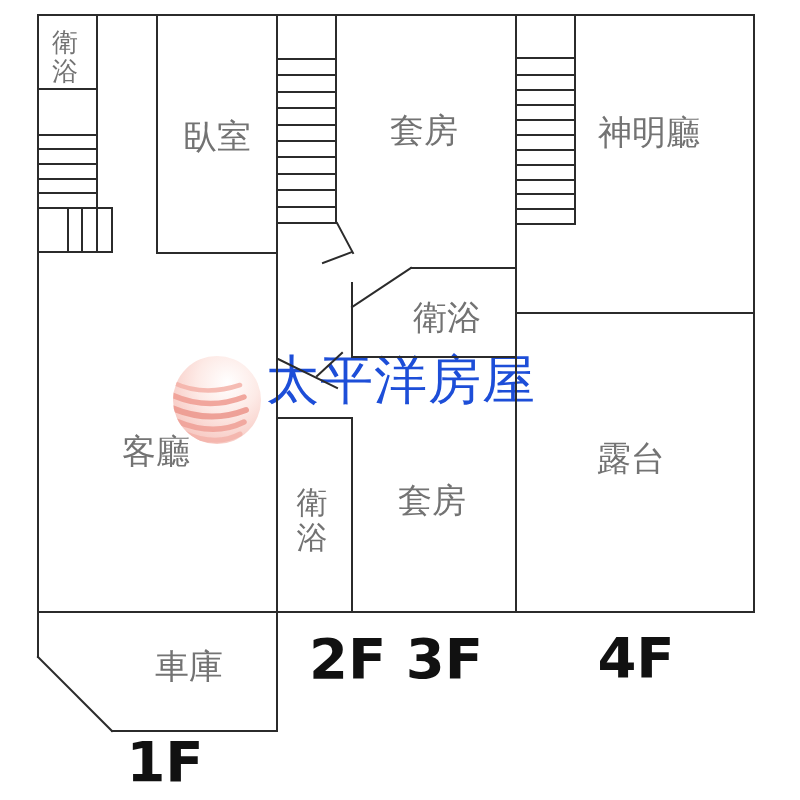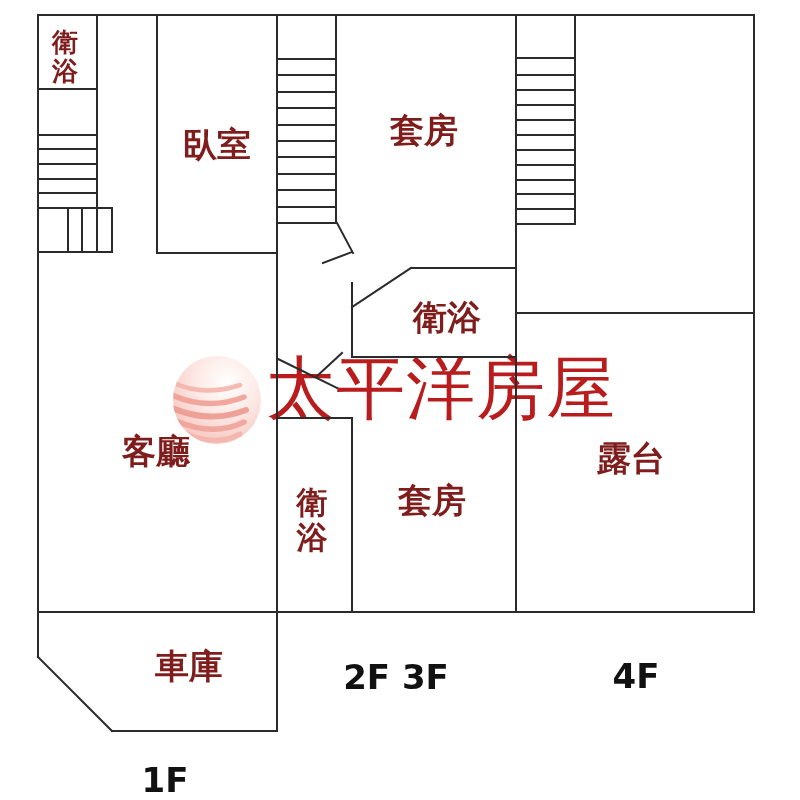--- a/index.html
+++ b/index.html
@@ -19,24 +19,24 @@
   .watermark-layer {
     position: absolute;
     inset: 0;
     z-index: 1;
   }
   .watermark-text {
     position: absolute;
     left: 266px;
     top: 352px;
     font-family: "DejaVu Serif", "Liberation Serif", serif;
-    font-size: 69px;
+    font-size: 53px;
     line-height: 1.06;
     letter-spacing: 1px;
-    color: #b91c1c;
+    color: #1d4ed8;
     white-space: nowrap;
     font-weight: 500;
   }
   .logo-ball {
     position: absolute;
     left: 172px;
     top: 355px;
     width: 90px;
     height: 90px;
   }
@@ -48,48 +48,47 @@
   }
   
   .label-layer {
     position: absolute;
     inset: 0;
     z-index: 3;
   }
   .room-label {
     position: absolute;
     transform: translate(-50%, -50%);
-    color: #7f1d1d;
+    color: #737373;
     font-size: 34px;
-    font-weight: 700;
+    font-weight: 400;
     white-space: nowrap;
     line-height: 1;
   }
   .room-label.vertical {
     white-space: normal;
     width: 1.08em;
     word-break: break-all;
     text-align: center;
     line-height: 1.12;
   }
   .room-label.small {
     font-size: 26px;
   }
   .room-label.mid {
     font-size: 31px;
   }
   .floor-label {
     position: absolute;
     transform: translate(-50%, -50%);
     color: #111111;
-    font-size: 34px;
+    font-size: 56px;
     font-weight: 600;
     white-space: nowrap;
     line-height: 1;
-    margin-top: 18px;
   }
 </style>
 </head>
 <body>
 
 <div class="stage">
 
   <div class="watermark-layer">
     <svg class="logo-ball" viewBox="0 0 90 90" xmlns="http://www.w3.org/2000/svg">
       <defs>
@@ -204,22 +203,23 @@
     </g>
 
     <g>
       <line x1="278" y1="359" x2="337" y2="388"></line>
       <line x1="342" y1="353" x2="317" y2="376"></line>
     </g>
   </svg>
 
   <div class="label-layer">
     <div class="room-label vertical small" style="left:65px;  top:57px;">衛浴</div>
-    <div class="room-label" style="left:217px; top:144px;">臥室</div>
+    <div class="room-label" style="left:217px; top:136px;">臥室</div>
     <div class="room-label" style="left:424px; top:130px;">套房</div>
+    <div class="room-label" style="left:649px; top:132px;">神明廳</div>
     <div class="room-label" style="left:447px; top:317px;">衛浴</div>
     <div class="room-label" style="left:156px; top:451px;text-align:right;">客廳</div>
     <div class="room-label vertical mid" style="left:312px; top:520px;">衛浴</div>
     <div class="room-label" style="left:432px; top:500px;">套房</div>
     <div class="room-label" style="left:631px; top:458px;">露台</div>
     <div class="room-label" style="left:155px; top:666px;margin-left:34px;">車庫</div>
 
     <div class="floor-label" style="left:165px; top:762px;">1F</div>
     <div class="floor-label" style="left:396px; top:659px;">2F 3F</div>
     <div class="floor-label" style="left:636px; top:658px;">4F</div>

